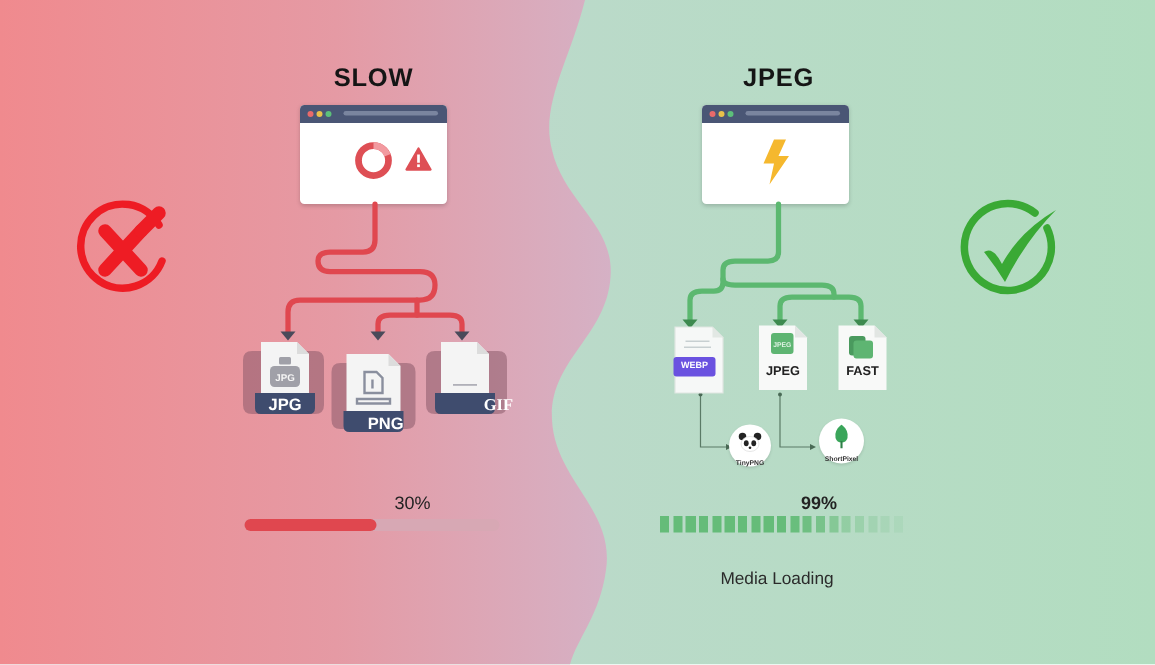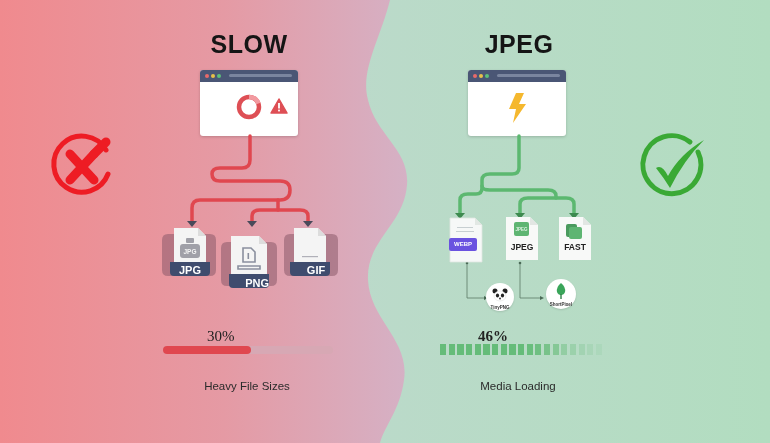--- a/index.html
+++ b/index.html
@@ -1,26 +1,26 @@
 <!DOCTYPE html>
 <html><head>
 <meta charset="utf-8">
 <style>
   html,body{margin:0;padding:0;}
   body{width:770px;height:443px;overflow:hidden;position:relative;font-family:"Liberation Sans",sans-serif;}
   .bg{position:absolute;left:0;top:0;width:770px;height:443px;}
-  .title{position:absolute;top:30px;width:120px;text-align:center;font-size:25px;font-weight:bold;color:#151515;letter-spacing:0.5px;}
+  .title{position:absolute;top:42px;width:120px;text-align:center;font-size:17px;font-weight:bold;color:#151515;letter-spacing:0.5px;}
   .browser{position:absolute;width:98px;height:66px;background:#fff;border-radius:3px;box-shadow:0 1px 3px rgba(0,0,0,0.18);overflow:hidden;}
   .browser .bar{height:12px;background:#4a5675;position:relative;}
   .browser .dot{position:absolute;top:4px;width:4px;height:4px;border-radius:50%;}
   .browser .url{position:absolute;top:4px;left:29px;right:6px;height:3px;border-radius:2px;background:#7a859f;}
   .file{position:absolute;}
   .file-label{font-size:11px;font-weight:bold;}
   .caption{position:absolute;width:220px;text-align:center;font-size:11.5px;color:#2b2b2b;line-height:18px;}
-  .pct{position:absolute;width:80px;text-align:left;font-size:15px;color:#222;font-family:Liberation Serif, serif;}
+  .pct{position:absolute;width:80px;text-align:right;font-size:12px;color:#222;}
   .svgabs{position:absolute;left:0;top:0;}
   .badge{position:absolute;border-radius:50%;background:#fff;width:28px;height:28px;box-shadow:0 1px 2px rgba(0,0,0,0.12);text-align:center;}
   .badge span{display:block;font-size:4.5px;color:#333;font-weight:bold;margin-top:-1px;}
 </style>
 </head>
 <body>
 
 <svg class="bg" width="770" height="443" viewBox="0 0 770 443">
   <defs>
     <linearGradient id="redg" x1="0" x2="1" y1="0" y2="0">
@@ -148,21 +148,21 @@
 </div>
 
 <div class="file" style="left:280px;top:226px;width:62px;height:62px;">
   <svg width="62" height="62" viewBox="0 0 62 62">
     <path d="M4,14 Q4,8 10,8 L52,8 Q58,8 58,14 L58,44 Q58,50 52,50 L10,50 Q4,50 4,44 Z" fill="#8a5a6a" opacity="0.55"></path>
     <path d="M14,2 L38,2 L46,10 L46,48 L14,48 Z" fill="#f4f4f4"></path>
     <path d="M38,2 L38,10 L46,10 Z" fill="#dcdcdc"></path>
     <rect x="22" y="30" width="16" height="1.2" fill="#b0b0b8"></rect>
     <path d="M10,36 L50,36 L50,46 Q50,50 46,50 L14,50 Q10,50 10,46 Z" fill="#3f4c6e"></path>
   </svg>
-  <div class="file-label" style="position:absolute;left:10px;top:38px;width:52px;text-align:center;color:#fff;">GIF</div>
+  <div class="file-label" style="position:absolute;left:10px;top:38px;width:52px;text-align:right;color:#fff;font-family:Liberation Serif, serif;">GIF</div>
 </div>
 
 <div class="file" style="left:448px;top:217px;width:36px;height:46px;">
   <svg width="36" height="46" viewBox="0 0 36 46">
     <path d="M2,1 L27,1 L34,8 L34,45 L2,45 Z" fill="#f6f8f7" stroke="#dfe6e1" stroke-width="0.8"></path>
     <path d="M27,1 L27,8 L34,8 Z" fill="#e2e8e4"></path>
     <rect x="9" y="10" width="16" height="1" fill="#c7cfd1"></rect>
     <rect x="8" y="14" width="18" height="1" fill="#c7cfd1"></rect>
     <rect x="1" y="21" width="28" height="13" rx="2" fill="#6a52e0"></rect>
   </svg>
@@ -206,21 +206,21 @@
     <rect x="5.3" y="11" width="1.4" height="5" fill="#2e8048"></rect>
   </svg>
   <span>ShortPixel</span>
 </div>
 
 <div class="pct" style="left:207px;top:328px;">30%</div>
 <div style="position:absolute;left:163px;top:346px;width:170px;height:8px;border-radius:4px;background:#d7a8b4;">
   <div style="width:52%;height:100%;border-radius:4px;background:#e0474f;"></div>
 </div>
 
-<div class="pct" style="left:478px;top:328px;font-weight:bold;">46%</div>
+<div class="pct" style="left:478px;top:328px;font-weight:bold;">99%</div>
 <div style="position:absolute;left:440px;top:344px;width:162px;height:11px;display:flex;gap:2.4px;">
   <i style="flex:1;background:#5cb870;opacity:.9"></i>
     <i style="flex:1;background:#5cb870;opacity:.9"></i>
     <i style="flex:1;background:#5cb870;opacity:.9"></i>
     <i style="flex:1;background:#5cb870;opacity:.9"></i>
   <i style="flex:1;background:#5cb870;opacity:.9"></i>
     <i style="flex:1;background:#5cb870;opacity:.9"></i>
     <i style="flex:1;background:#5cb870;opacity:.9"></i>
     <i style="flex:1;background:#5cb870;opacity:.9"></i>
   <i style="flex:1;background:#5cb870;opacity:.9"></i>
@@ -230,17 +230,16 @@
   <i style="flex:1;background:#5cb870;opacity:.7"></i>
     <i style="flex:1;background:#5cb870;opacity:.55"></i>
     <i style="flex:1;background:#5cb870;opacity:.4"></i>
     <i style="flex:1;background:#5cb870;opacity:.3"></i>
   <i style="flex:1;background:#5cb870;opacity:.22"></i>
     <i style="flex:1;background:#5cb870;opacity:.15"></i>
     <i style="flex:1;background:#5cb870;opacity:.1"></i>
 </div>
 
 <div class="caption" style="left:137px;top:377px;">
-  <div>Heavy File Sizes</div>
 </div>
 <div class="caption" style="left:408px;top:377px;">
   <div>Media Loading</div>
 </div>
 
 </body></html>

